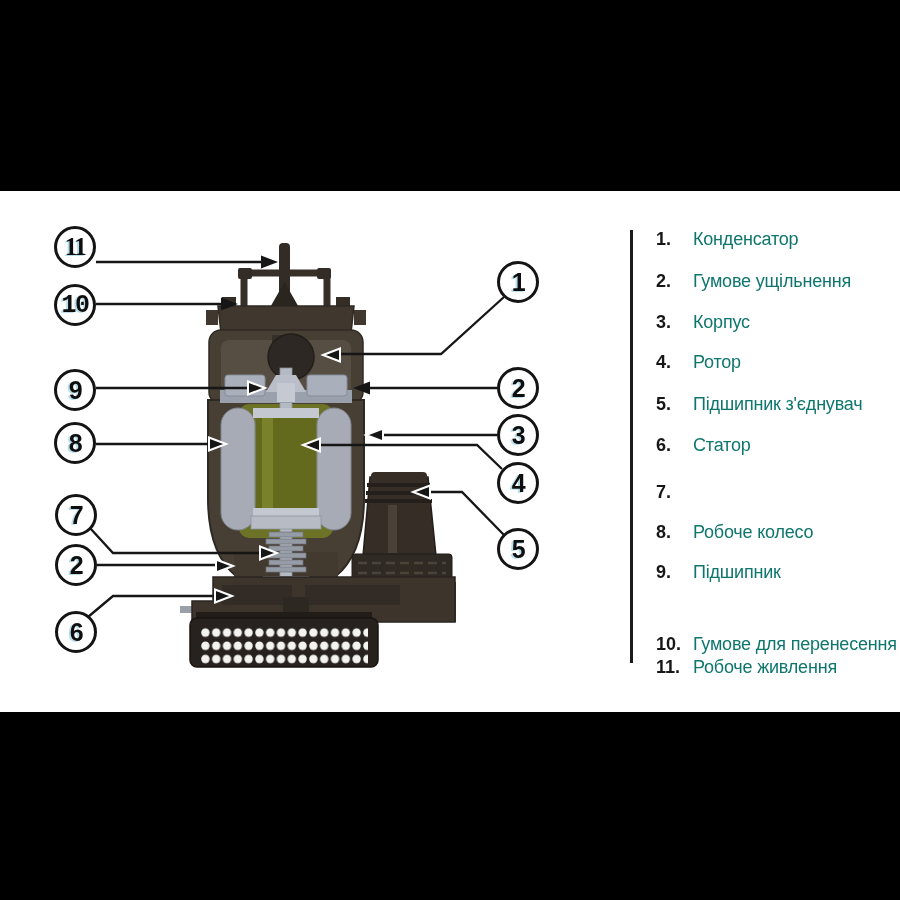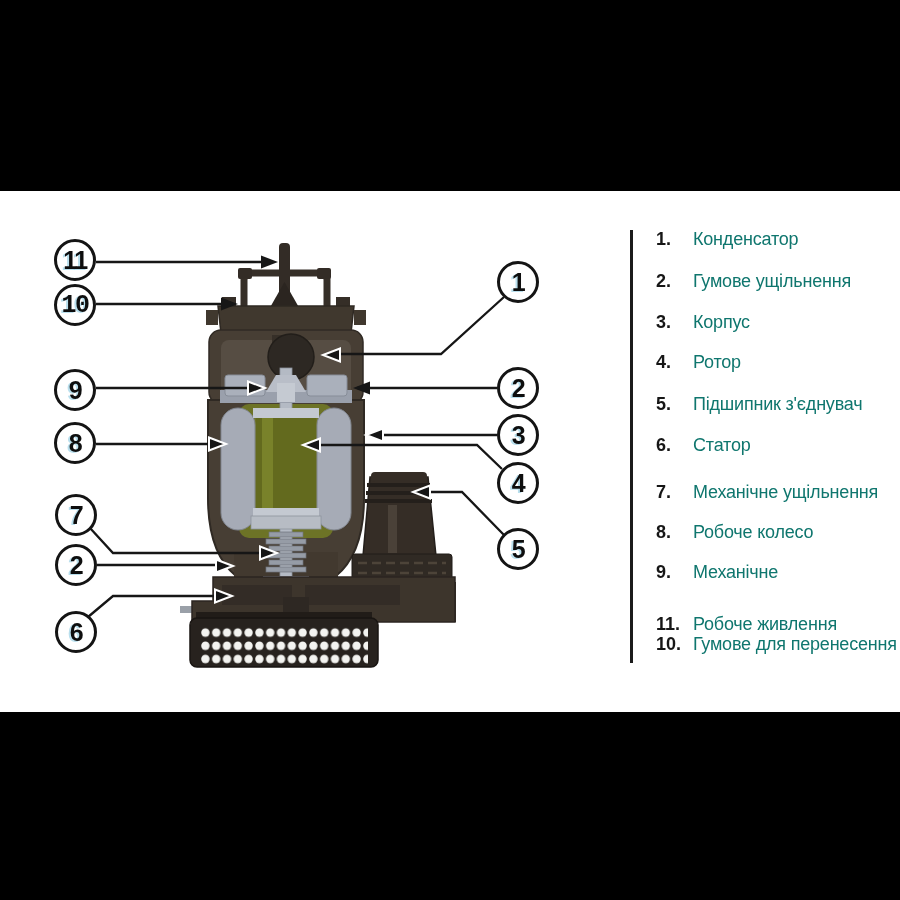--- a/index.html
+++ b/index.html
@@ -146,21 +146,21 @@
     <polygon points="233,566 216,559.5 216,572.5" fill="#161616" stroke="#ffffff" stroke-width="2"></polygon>
     <polygon points="232,596 215,589.5 215,602.5" fill="#161616" stroke="#ffffff" stroke-width="2"></polygon>
     <polygon points="323,355 340,348.5 340,361.5" fill="#161616" stroke="#ffffff" stroke-width="2"></polygon>
     <polygon points="353,388 370,381.5 370,394.5" fill="#161616"></polygon>
     <polygon points="366,435 383,428.5 383,441.5" fill="#161616" stroke="#ffffff" stroke-width="2"></polygon>
     <polygon points="303,445 320,438.5 320,451.5" fill="#161616" stroke="#ffffff" stroke-width="2"></polygon>
     <polygon points="413,492 430,485.5 430,498.5" fill="#161616" stroke="#ffffff" stroke-width="2"></polygon>
   </g>
 </svg>
 
-<div class="co" style="left:54px;top:239px;">11</div>
+<div class="co" style="left:54px;top:226px;font-family:Liberation Serif, serif;">11</div>
 <div class="co" style="left:54px;top:284px;font-family:Liberation Mono, monospace;">10</div>
 <div class="co" style="left:54px;top:369px;">9</div>
 <div class="co" style="left:54px;top:422px;">8</div>
 <div class="co" style="left:55px;top:494px;">7</div>
 <div class="co" style="left:55px;top:544px;">2</div>
 <div class="co" style="left:55px;top:611px;">6</div>
 <div class="co" style="left:497px;top:261px;">1</div>
 <div class="co" style="left:497px;top:367px;">2</div>
 <div class="co" style="left:497px;top:414px;">3</div>
 <div class="co" style="left:497px;top:462px;">4</div>
@@ -187,30 +187,29 @@
 <div class="lrow" style="top:392px;">
     <span class="num">5.</span>
     <span class="lbl">Підшипник з'єднувач</span>
   </div>
 <div class="lrow" style="top:433px;">
     <span class="num">6.</span>
     <span class="lbl">Статор</span>
   </div>
 <div class="lrow" style="top:480px;">
     <span class="num">7.</span>
-    <span class="lbl">Механічне ущільнення</span>
   </div>
 <div class="lrow" style="top:520px;">
     <span class="num">8.</span>
     <span class="lbl">Робоче колесо</span>
   </div>
 <div class="lrow" style="top:560px;">
     <span class="num">9.</span>
-    <span class="lbl">Механічне</span>
+    <span class="lbl">Підшипник</span>
   </div>
 <div class="lrow" style="top:632px;">
     <span class="num">10.</span>
     <span class="lbl">Гумове для перенесення</span>
   </div>
-<div class="lrow" style="top:612px;">
+<div class="lrow" style="top:655px;">
     <span class="num">11.</span>
     <span class="lbl">Робоче живлення</span>
   </div>
 
 </body></html>

